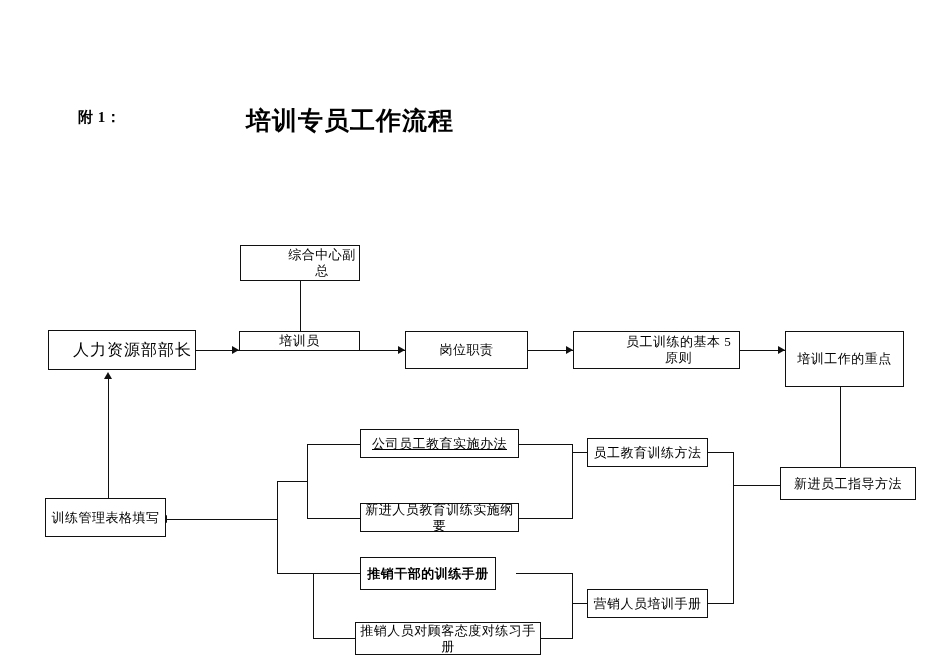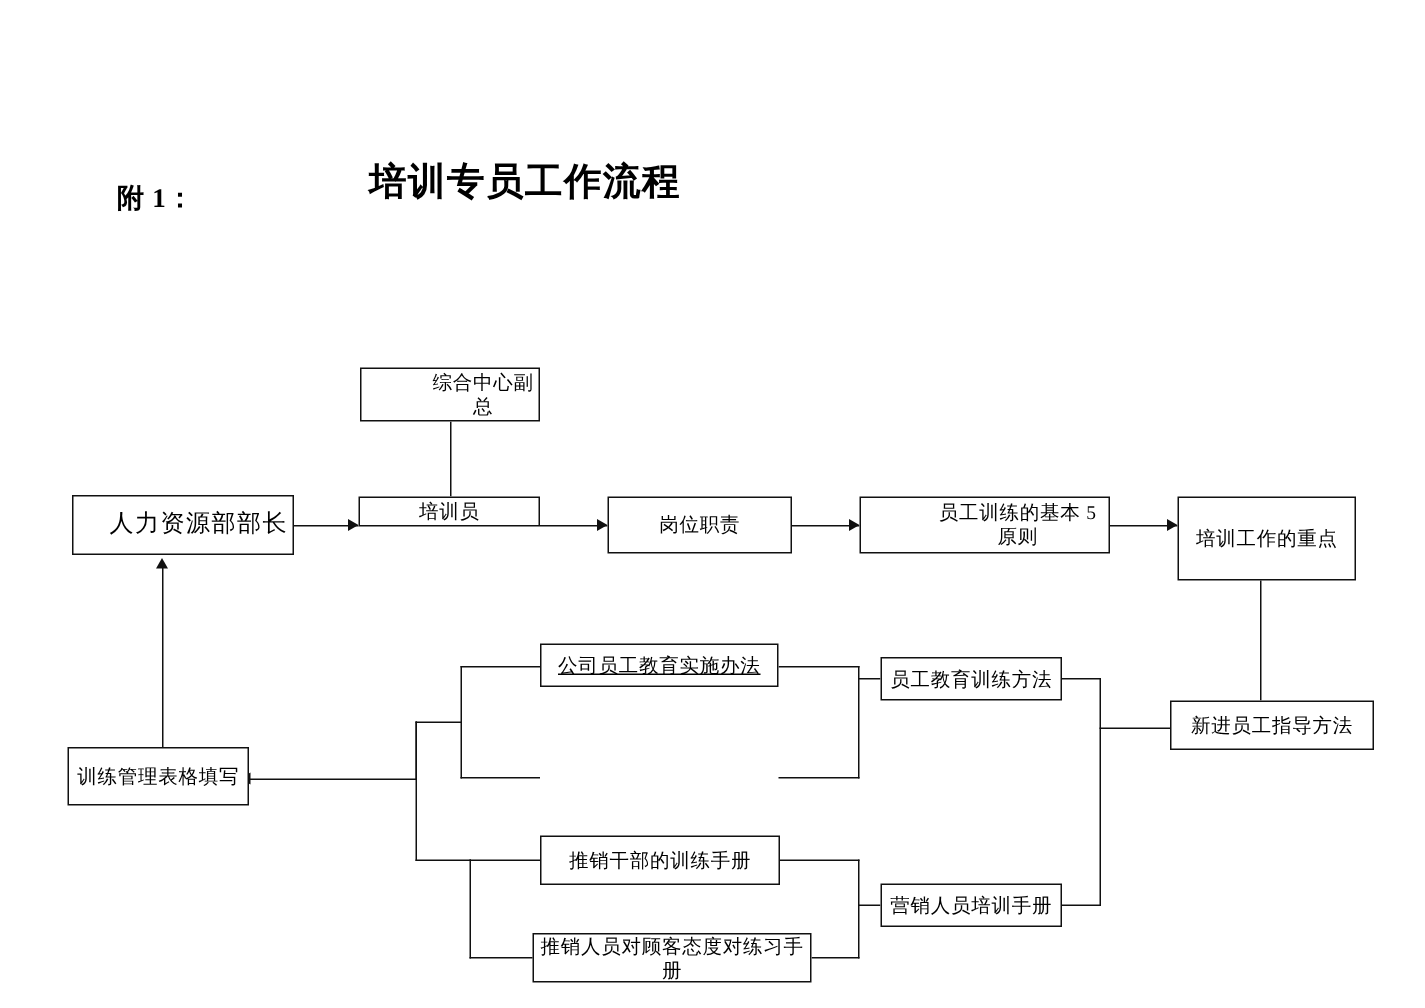--- a/index.html
+++ b/index.html
@@ -21,23 +21,23 @@
   .title-row {
     position: absolute;
     left: 0;
     top: 104px;
     width: 950px;
     height: 36px;
   }
   .attach-label {
     position: absolute;
     left: 78px;
-    top: 16px;
+    top: 4px;
     font-family: "Liberation Serif", "DejaVu Serif", serif;
-    font-size: 18px;
+    font-size: 15px;
     font-weight: bold;
     letter-spacing: 0.5px;
     white-space: nowrap;
   }
   .main-title {
     position: absolute;
     left: 246px;
     top: 0px;
     font-family: "Liberation Sans", "DejaVu Sans", sans-serif;
     font-size: 25px;
@@ -182,34 +182,37 @@
   </div>
 
   <div class="node" style="left:785px; top:331px; width:119px; height:56px;">
     <span>培训工作的重点</span>
   </div>
 
   <div class="node" style="left:360px; top:429px; width:159px; height:29px;text-decoration:underline;">
     <span>公司员工教育实施办法</span>
   </div>
 
+  <div class="node" style="left:360px; top:503px; width:159px; height:29px;">
+    <span>新进人员教育训练实施纲要</span>
+  </div>
 
   <div class="node" style="left:587px; top:438px; width:121px; height:29px;">
     <span>员工教育训练方法</span>
   </div>
 
   <div class="node" style="left:780px; top:467px; width:136px; height:33px;">
     <span>新进员工指导方法</span>
   </div>
 
   <div class="node" style="left:45px; top:498px; width:121px; height:39px;">
     <span>训练管理表格填写</span>
   </div>
 
-  <div class="node" style="left:360px; top:557px; width:160px; height:33px;">
+  <div class="node" style="left:360px; top:557px; width:136px; height:33px;font-weight:bold;">
     <span>推销干部的训练手册</span>
   </div>
 
   <div class="node" style="left:355px; top:622px; width:186px; height:33px;">
     <span>推销人员对顾客态度对练习手册</span>
   </div>
 
   <div class="node" style="left:587px; top:589px; width:121px; height:29px;text-align:right;">
     <span>营销人员培训手册</span>
   </div>

